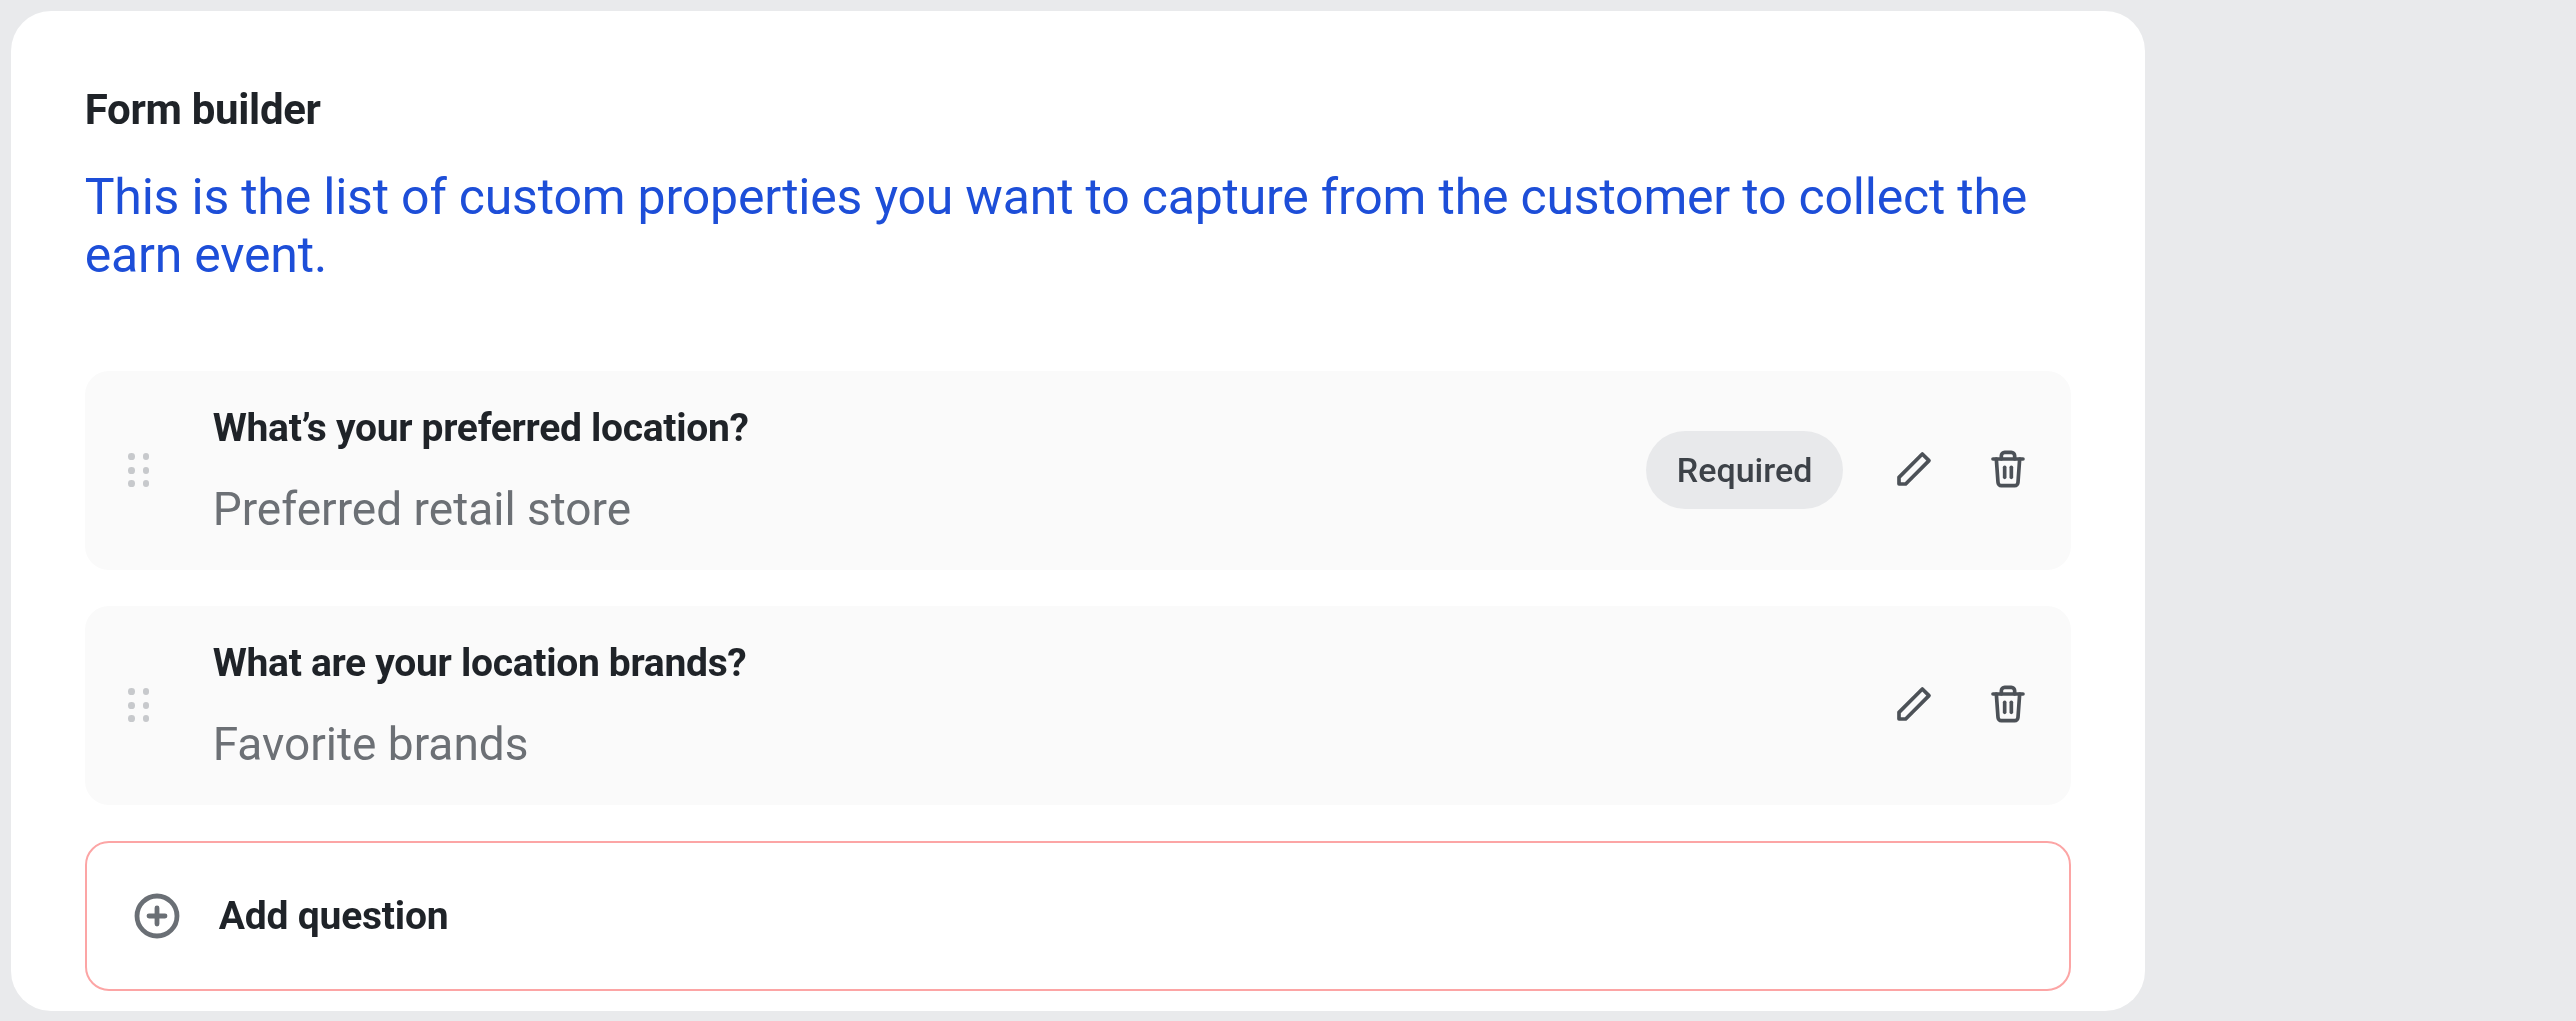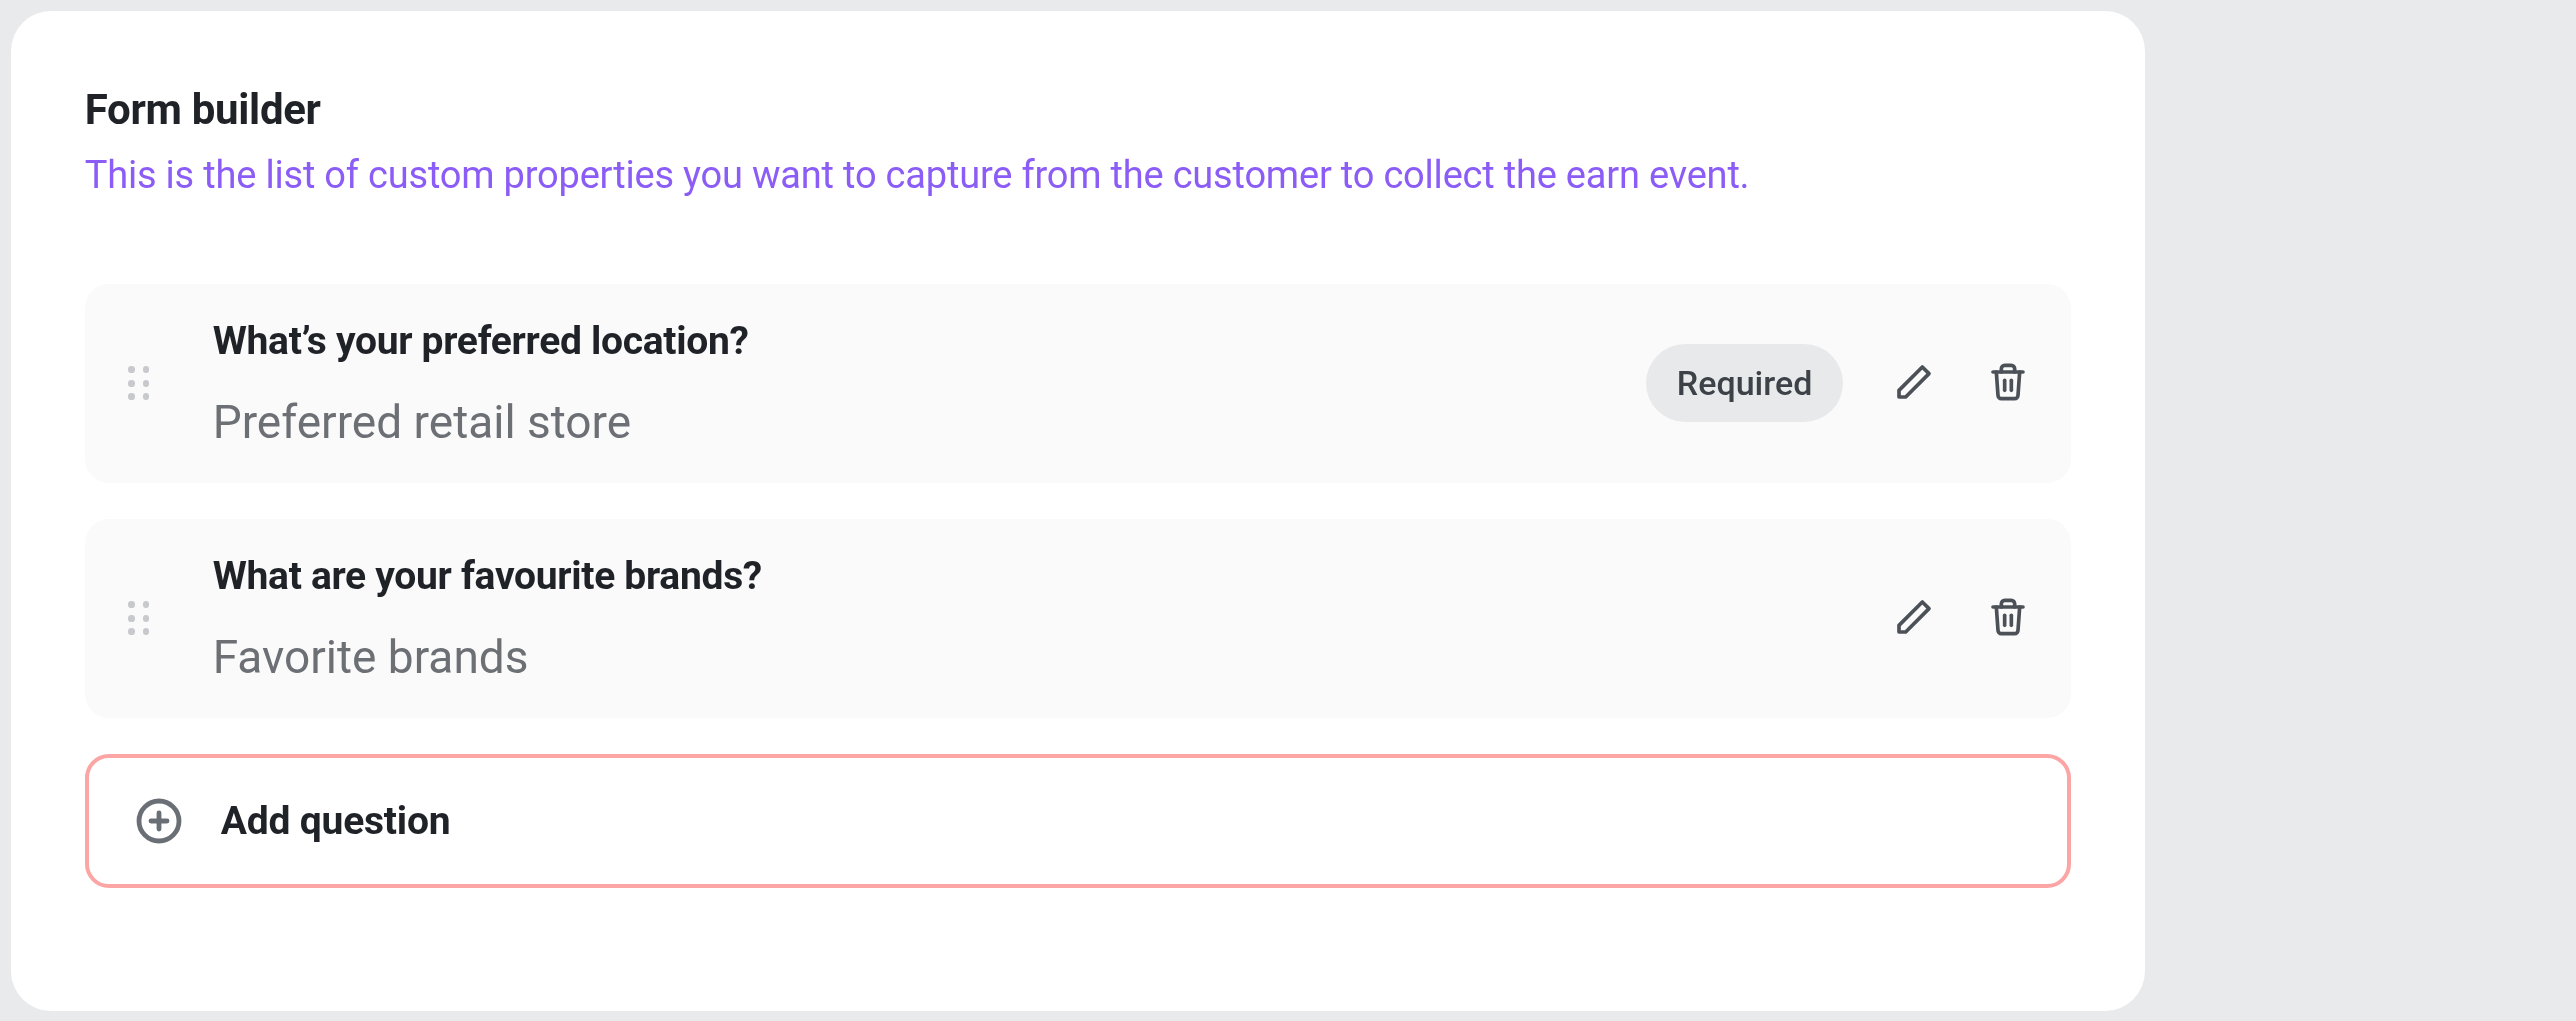--- a/index.html
+++ b/index.html
@@ -25,24 +25,24 @@
     border-radius: 40px;
     padding: 74px 74px 74px 74px;
   }
   .title {
     font-size: 42px;
     font-weight: 700;
     color: #1f2328;
     letter-spacing: -0.3px;
   }
   .subtitle {
-    margin-top: 19px;
-    font-size: 38px;
+    margin-top: 34px;
+    font-size: 50px;
     font-weight: 400;
-    color: #8b5cf6;
+    color: #1d4ed8;
     letter-spacing: -0.2px;
   }
   .question-list {
     margin-top: 87px;
   }
   .q-row {
     display: flex;
     align-items: center;
     background: #fafafa;
     border-radius: 24px;
@@ -121,23 +121,23 @@
     fill: none;
     stroke-width: 2.2;
     stroke-linecap: round;
     stroke-linejoin: round;
   }
   .add-row {
     display: flex;
     align-items: center;
     gap: 38px;
     background: #ffffff;
-    border: 4px solid #fca5a5;
+    border: 2px solid #fca5a5;
     border-radius: 24px;
-    padding: 39px 46px;
+    padding: 49px 46px;
     cursor: pointer;
     margin-top: 17px;
   }
   .add-icon {
     width: 48px;
     height: 48px;
     color: #6a6f75;
     flex-shrink: 0;
   }
   .add-icon svg {
@@ -210,21 +210,21 @@
           <span class="dots">
             <span></span>
               <span></span>
               <span></span>
               <span></span>
               <span></span>
               <span></span>
           </span>
         </div>
         <div class="q-text">
-          <div class="q-title">What are your favourite brands?</div>
+          <div class="q-title">What are your location brands?</div>
           <div class="q-sub">Favorite brands</div>
         </div>
         <div class="row-actions">
           <button class="icon-btn">
             <span>
               <svg viewBox="0 0 24 24">
                   <path d="M17 3l4 4L7 21H3v-4L17 3z"></path>
                 </svg>
             </span>
           </button>

